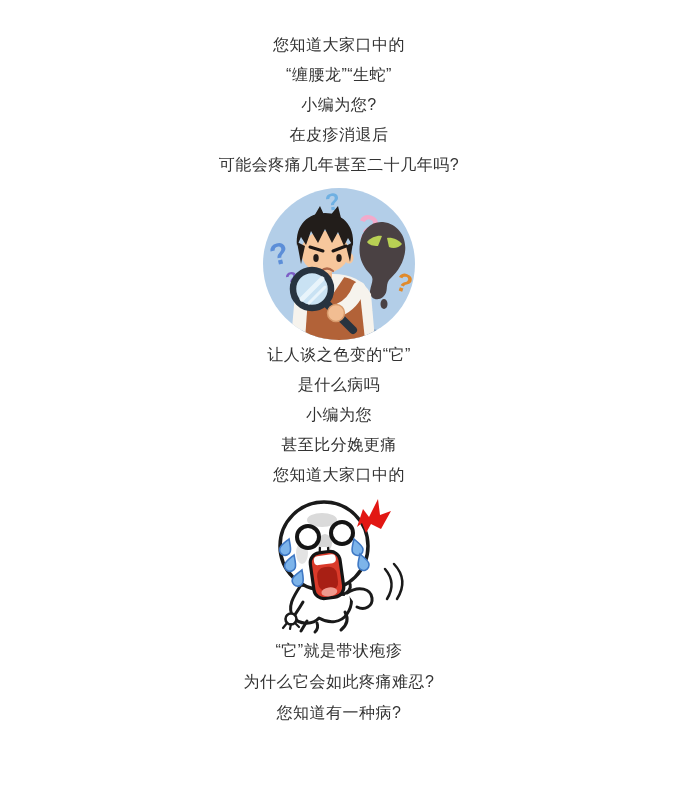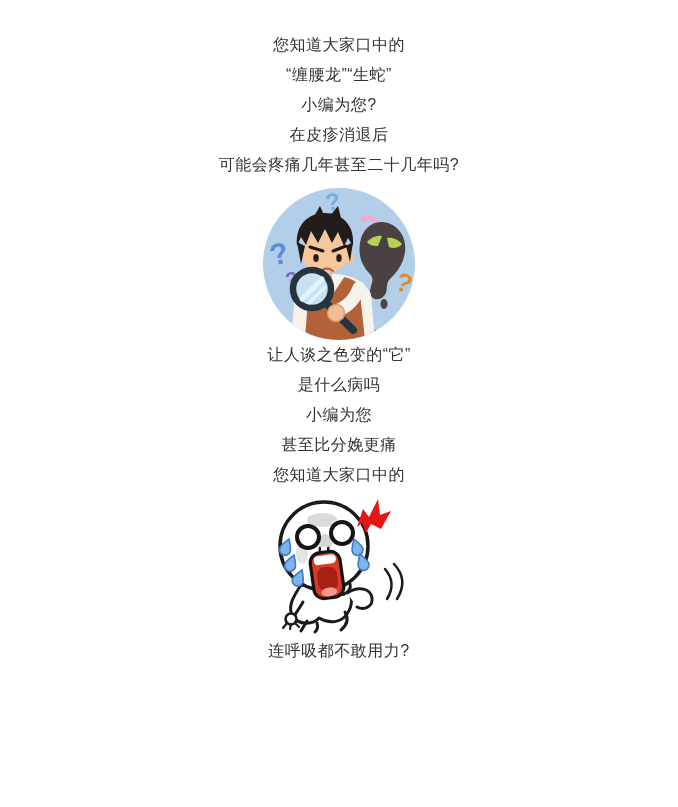--- a/index.html
+++ b/index.html
@@ -154,16 +154,18 @@
         <path d="M0,0 C-3,5 -5.5,8.5 -5.5,11.5 A5.5,5.5 0 0 0 5.5,11.5 C5.5,8.5 3,5 0,0 Z" transform="translate(29,73) rotate(22)"></path>
         <path d="M0,0 C-3,5 -5.5,8.5 -5.5,11.5 A5.5,5.5 0 0 0 5.5,11.5 C5.5,8.5 3,5 0,0 Z" transform="translate(81,42) rotate(-18)"></path>
         <path d="M0,0 C-3,5 -5.5,8.5 -5.5,11.5 A5.5,5.5 0 0 0 5.5,11.5 C5.5,8.5 3,5 0,0 Z" transform="translate(87,57) rotate(-18)"></path>
       </g>
 
       <polygon points="84,30 90,12 96,20 105,2 107,18 118,14 108,32 98,27 93,36 89,26" fill="#e21713"></polygon>
     </svg>
   </figure>
 
   <section class="text-block bottom">
-    <p>连呼吸都不敢用力?</p>
+    <p>“它”就是带状疱疹</p>
+    <p>为什么它会如此疼痛难忍?</p>
+    <p>您知道有一种病?</p>
   </section>
 
 </div>
 
 </body></html>

